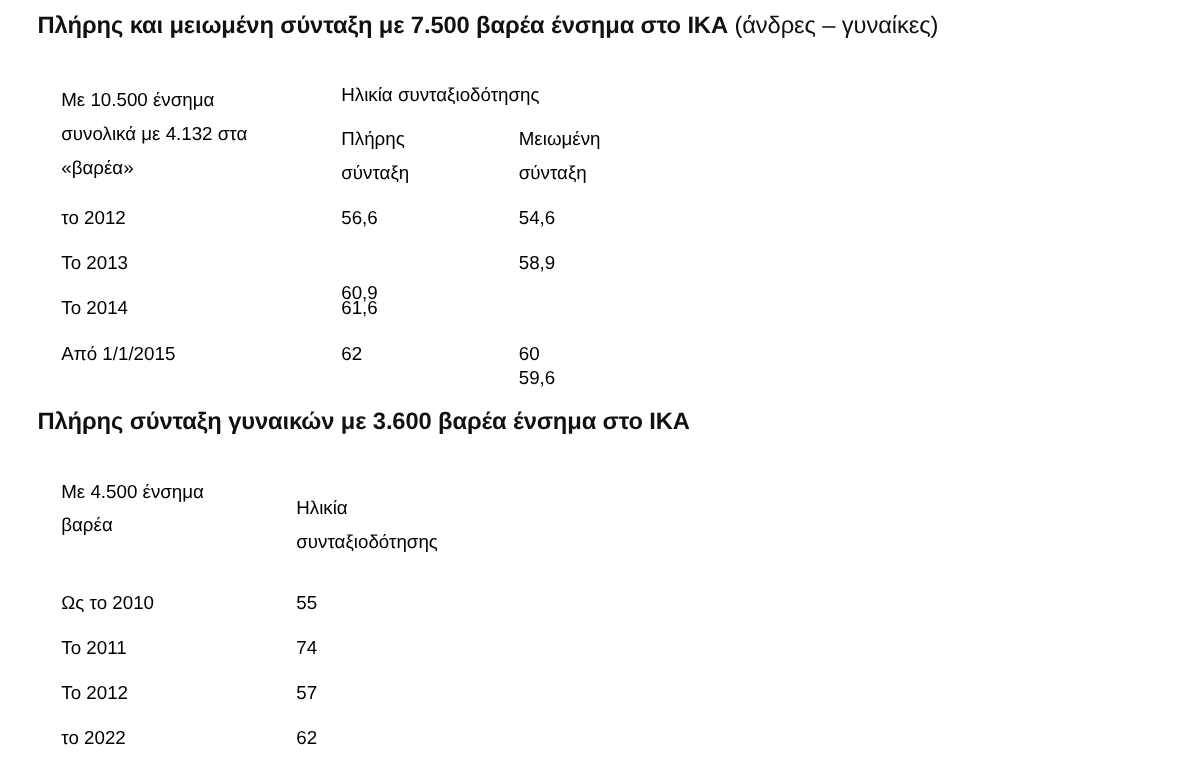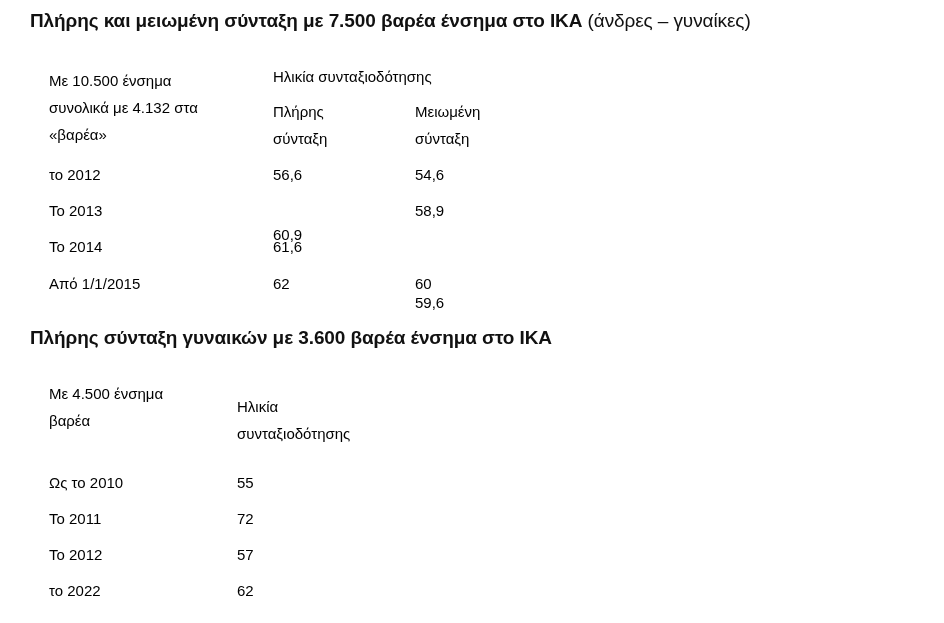--- a/index.html
+++ b/index.html
@@ -97,21 +97,21 @@
     <div>Ηλικία</div>
     <div>συνταξιοδότησης</div>
   </div>
 
   <div>
     <div class="cell" style="left:49px; top:469px;">Ως το 2010</div>
     <div class="cell" style="left:237px; top:469px;">55</div>
   </div>
   <div>
     <div class="cell" style="left:49px; top:505px;">Το 2011</div>
-    <div class="cell" style="left:237px; top:505px;">72</div>
+    <div class="cell" style="left:237px; top:505px;">74</div>
   </div>
   <div>
     <div class="cell" style="left:49px; top:541px;">Το 2012</div>
     <div class="cell" style="left:237px; top:541px;">57</div>
   </div>
   <div>
     <div class="cell" style="left:49px; top:577px;">το 2022</div>
     <div class="cell" style="left:237px; top:577px;">62</div>
   </div>
 </div>

